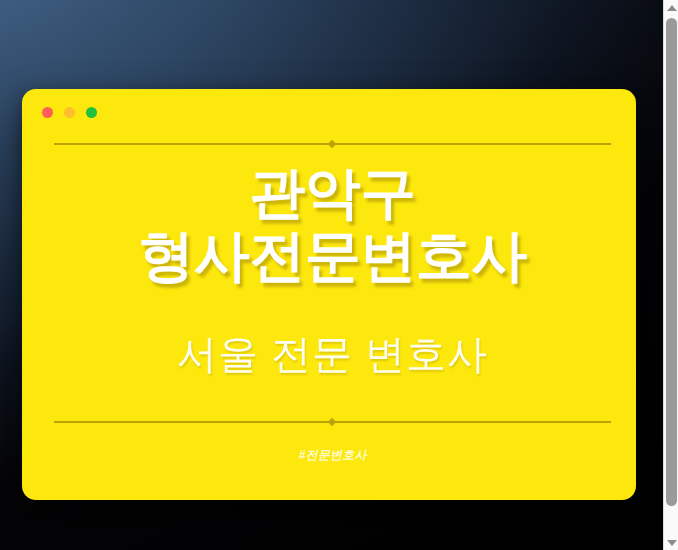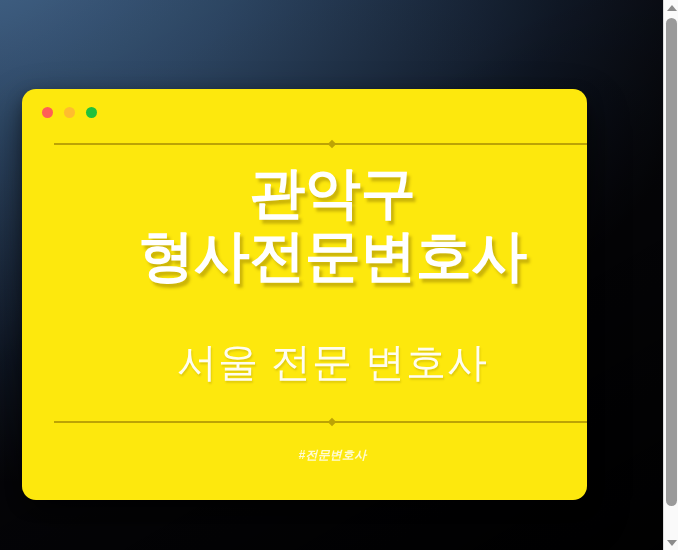--- a/index.html
+++ b/index.html
@@ -39,21 +39,21 @@
     height: 550px;
     background: linear-gradient(150deg, rgba(0,0,0,0) 0%, rgba(0,0,0,0.05) 35%, rgba(0,0,0,0.55) 70%, rgba(0,0,0,0.94) 100%);
     pointer-events: none;
   }
 
   
   #card {
     position: absolute;
     left: 22px;
     top: 89px;
-    width: 565px;
+    width: 614px;
     height: 411px;
     background: #FDE80D;
     border-radius: 14px;
     box-shadow: 0 18px 42px rgba(0,0,0,0.48), 0 6px 16px rgba(0,0,0,0.35);
     overflow: hidden;
   }
 
   
   #window-dots {
     position: absolute;
@@ -108,21 +108,21 @@
     font-size: 56px;
     font-weight: 700;
     line-height: 1.13;
     letter-spacing: -0.5px;
     color: #FFFFFF;
     text-shadow: 3px 4px 3px rgba(120, 95, 0, 0.38);
     word-break: keep-all;
   }
 
   #subheadline {
-    margin: 12px;
+    margin: 4px;
     padding-top: 38px;
     font-size: 40px;
     font-weight: 300;
     line-height: 1.2;
     letter-spacing: 1px;
     color: #FFFDF0;
     text-shadow: 1px 2px 2px rgba(120, 95, 0, 0.22);
   }
 
   #hashtag {

